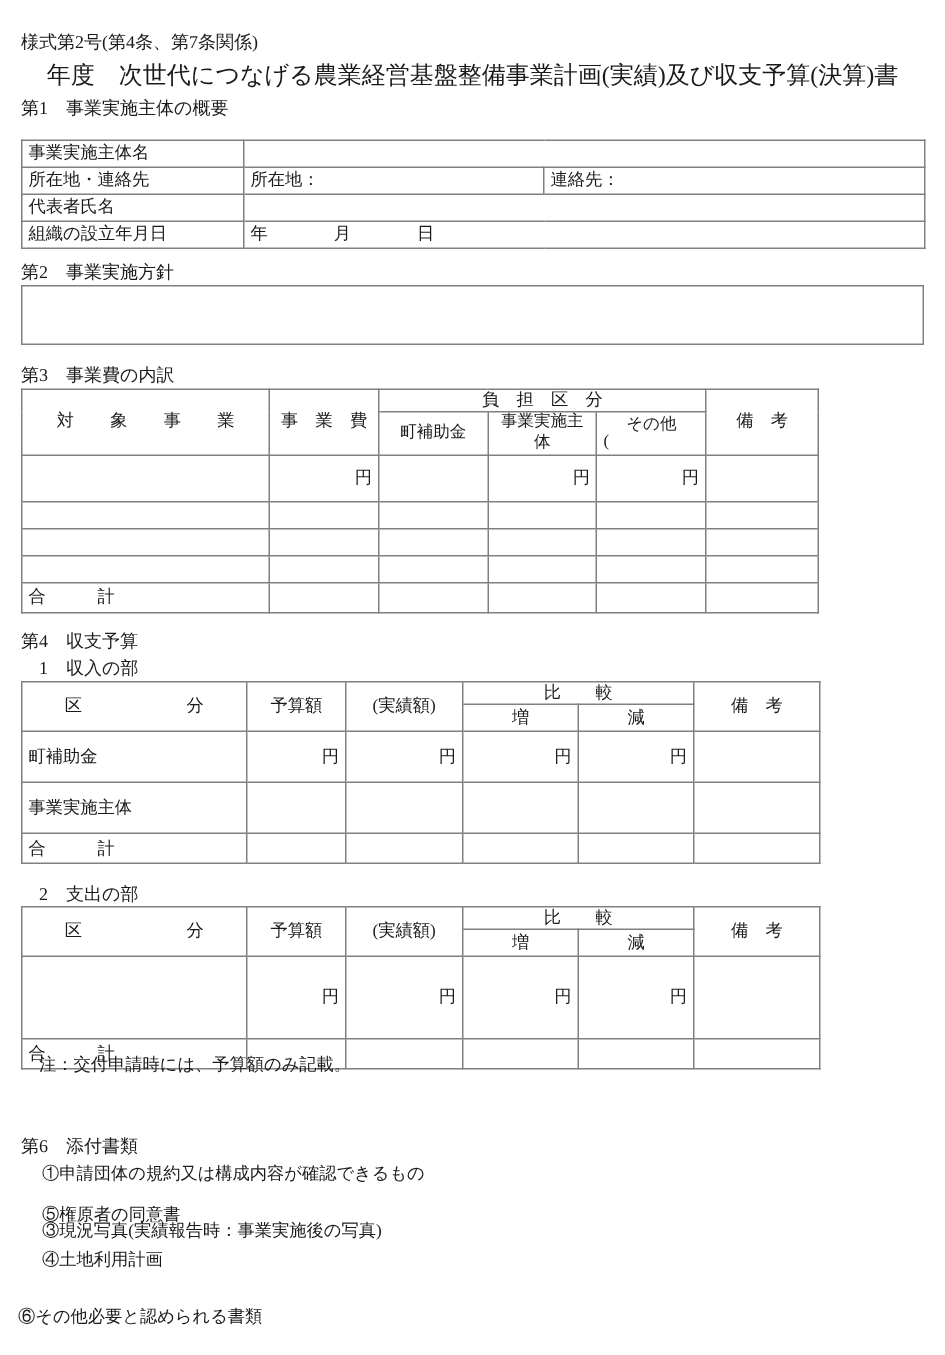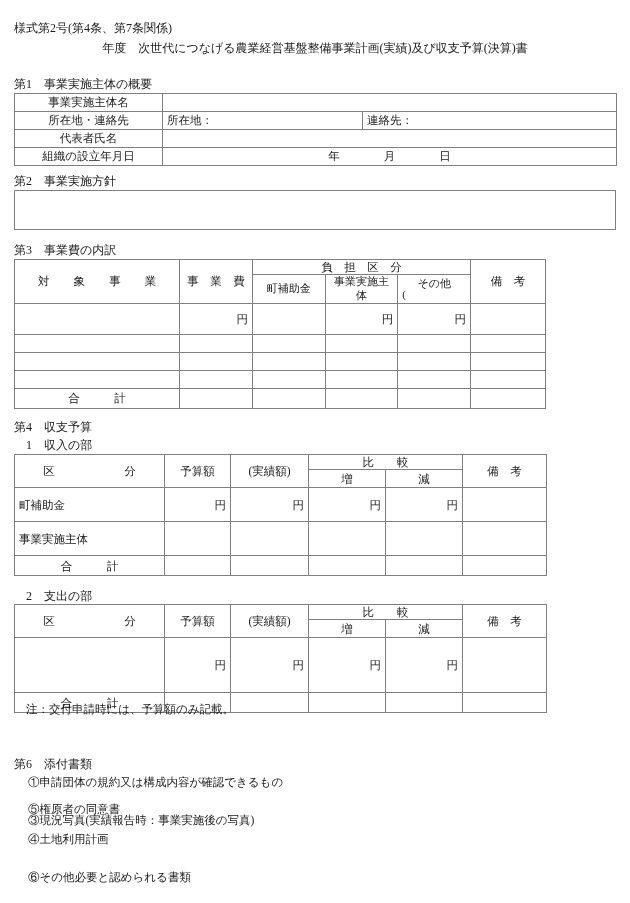--- a/index.html
+++ b/index.html
@@ -18,41 +18,41 @@
   }
   .page {
     position: absolute;
     left: 0; top: 0;
     width: 630px; height: 903px;
   }
 
   
   .abs { position: absolute; white-space: nowrap; }
   .form-no   { left: 14px;  top: 20px;  font-size: 12px; }
-  .doc-title { left: 14px;  top: 40px;  width: 602px; text-align: center; font-size: 12px; white-space: nowrap; }
+  .doc-title { left: 14px;  top: 40px;  width: 602px; text-align: center; font-size: 16px; white-space: nowrap; }
   .sec-head  { font-size: 12px; }
   .note-line { font-size: 11.5px; }
   .attach-item { font-size: 11.5px; }
 
   
   table.frm {
     position: absolute;
     border-collapse: collapse;
     table-layout: fixed;
     font-size: 11.5px;
   }
   table.frm td {
     border: 1px solid #808080;
     padding: 0 4px;
     vertical-align: middle;
     height: 17px;
     line-height: 1.25;
     overflow: hidden;
   }
-  td.c  { text-align: center; }
+  td.c  { text-align: left; }
   td.l  { text-align: left; }
   td.r  { text-align: right; }
   td.rb { text-align: right; vertical-align: top; padding-top: 1px; }
   td.lt { text-align: left; vertical-align: middle; }
   td.hd { text-align: center; margin-left: 45px; }
   .spread { letter-spacing: 0.55em; padding-left: 0.55em; display: inline-block; }
   .spread2 { letter-spacing: 1.35em; padding-left: 1.35em; display: inline-block; }
 
   .subhdr { font-size: 11px; }
   .otherwrap { display: block; line-height: 1.05; text-align: center; }
@@ -70,21 +70,21 @@
   }
 </style>
 </head>
 <body>
 
 <div class="page">
 
   <div class="abs form-no">様式第2号(第4条、第7条関係)</div>
   <div class="abs doc-title">年度　次世代につなげる農業経営基盤整備事業計画(実績)及び収支予算(決算)書</div>
 
-  <div class="abs sec-head" style="left:14px; top:76px;">第1　事業実施主体の概要</div>
+  <div class="abs sec-head" style="left:14px; top:64px;">第1　事業実施主体の概要</div>
 
   <table class="frm" style="left:14px; top:93px; width:602px;">
     <colgroup>
       <col style="width:148px">
         <col style="width:200px">
         <col style="width:254px">
     </colgroup>
     <tbody>
       <tr>
         <td class="c">事業実施主体名</td>
@@ -282,15 +282,15 @@
 
   <div class="abs note-line" style="left:26px; top:702px;">注：交付申請時には、予算額のみ記載。</div>
 
 
   <div class="abs sec-head" style="left:14px; top:756px;">第6　添付書類</div>
 
   <div class="abs attach-item" style="left:28px; top:775px;">①申請団体の規約又は構成内容が確認できるもの</div>
   <div class="abs attach-item" style="left:28px; top:813px;">③現況写真(実績報告時：事業実施後の写真)</div>
   <div class="abs attach-item" style="left:28px; top:832px;">④土地利用計画</div>
   <div class="abs attach-item" style="left:28px; top:802px;">⑤権原者の同意書</div>
-  <div class="abs attach-item" style="left:28px; top:870px;">⑥その他必要と認められる書類</div>
+  <div class="abs attach-item" style="left:12px; top:870px;">⑥その他必要と認められる書類</div>
 
 </div>
 
 </body></html>

